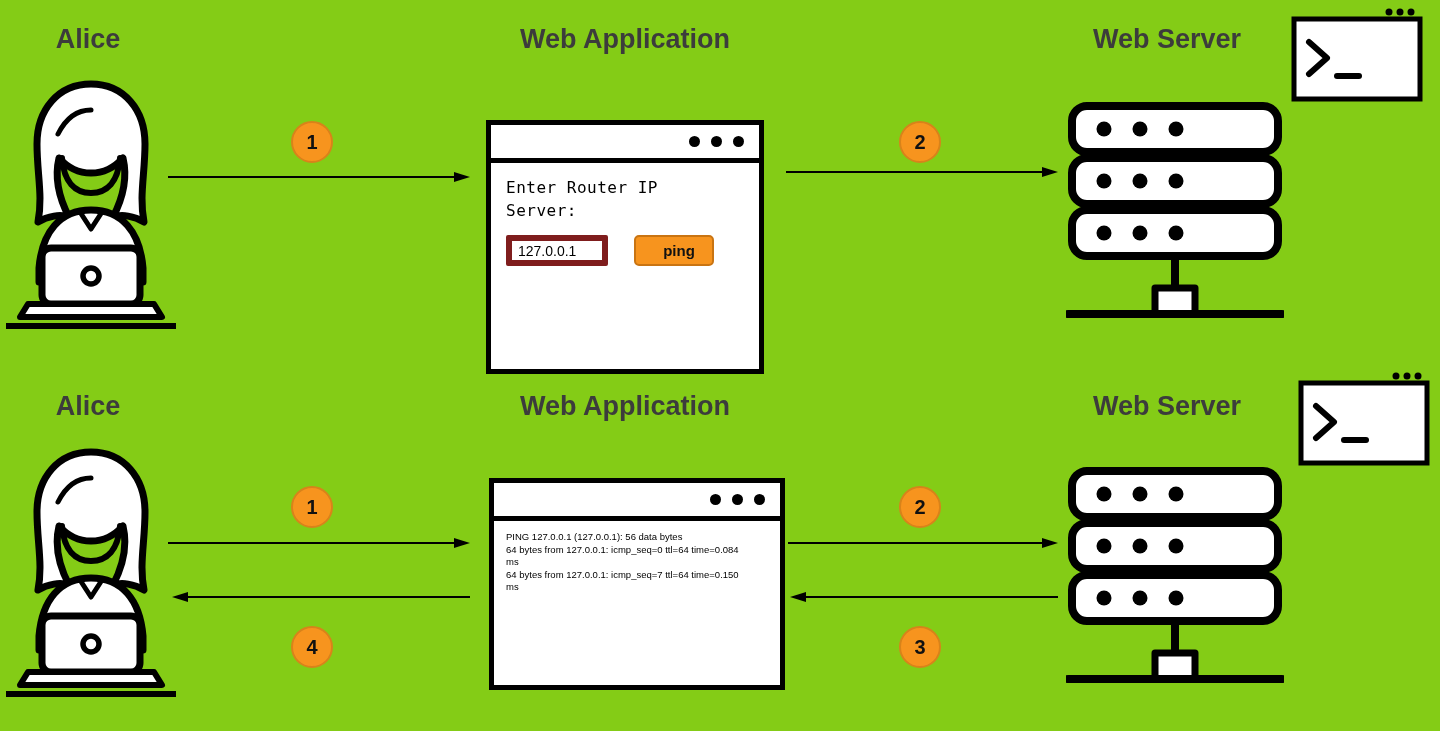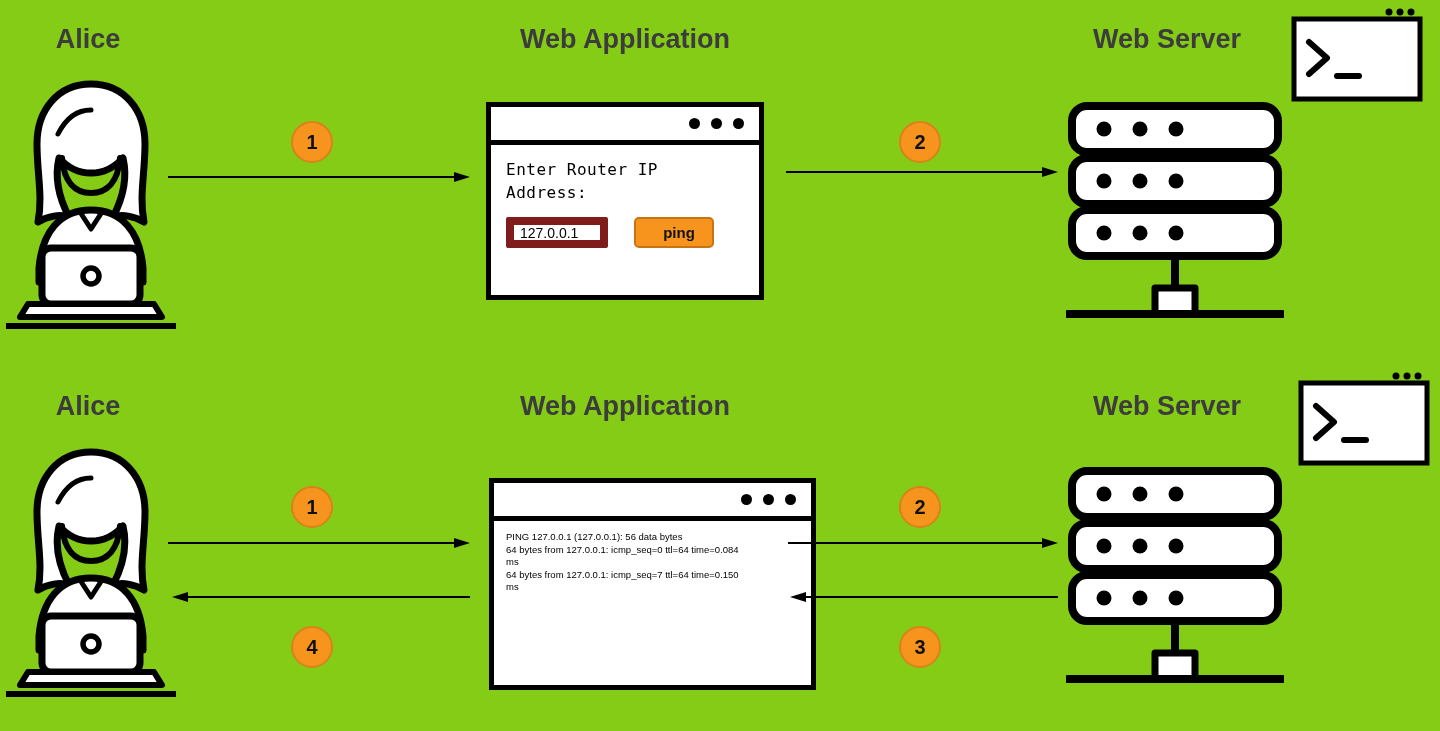--- a/index.html
+++ b/index.html
@@ -17,21 +17,21 @@
   .arrow polygon{fill:#000;}
   
   .window{position:absolute;background:#fff;border:5px solid #000;box-sizing:border-box;}
   .titlebar{height:38px;border-bottom:5px solid #000;display:flex;align-items:center;
             justify-content:flex-end;gap:11px;padding-right:15px;box-sizing:border-box;}
   .dot{width:11px;height:11px;border-radius:50%;background:#000;}
   .win-body{padding:13px 15px;}
   .prompt{font-family:"DejaVu Sans Mono",monospace;font-size:16px;color:#000;line-height:1.45;
           letter-spacing:0.5px;white-space:nowrap;}
   .form-row{margin-top:13px;display:flex;align-items:center;}
-  .ip-input{width:102px;height:31px;border:8px solid #7f1d1d;box-sizing:border-box;
+  .ip-input{width:102px;height:31px;border:6px solid #7f1d1d;box-sizing:border-box;
             font-family:"Liberation Sans",sans-serif;font-size:14px;padding:0 6px;color:#000;
             background:#fff;border-radius:2px;}
   .ping-btn{margin-left:26px;width:80px;height:31px;background:#F7941E;border:2px solid #C97412;
             border-radius:5px;font-family:"Liberation Sans",sans-serif;font-weight:700;
             font-size:15px;color:#111;cursor:pointer;padding-left:16px;}
   .output{padding:10px 12px;font-size:9.5px;line-height:12.5px;color:#000;
           font-family:"Liberation Sans",sans-serif;}
   .out-line{max-width:244px;}
   
   .icon-svg{position:absolute;}
@@ -58,30 +58,30 @@
   </svg>
 
   <svg class="arrow" style="left:168px;top:170px" width="302" height="14">
     <line x1="0" y1="7" x2="288" y2="7"></line>
       <polygon points="286,2 302,7 286,12"></polygon>
   </svg>
   <div class="step" style="left:291px;top:121px">1</div>
 
   <div class="label" style="left:480px;top:24px;width:290px">Web Application</div>
 
-  <div class="window" style="left:486px;top:102px;width:278px;height:198px">
+  <div class="window" style="left:486px;top:120px;width:278px;height:254px">
     <div class="titlebar">
       <span class="dot"></span>
       <span class="dot"></span>
       <span class="dot"></span>
     </div>
     <div class="win-body">
       <div class="prompt">
         <span>Enter Router IP</span><br>
-        <span>Address:</span>
+        <span>Server:</span>
       </div>
       <div class="form-row">
         <input class="ip-input" value="127.0.0.1" style="">
         <button class="ping-btn">ping</button>
       </div>
     </div>
   </div>
 
   <svg class="arrow" style="left:786px;top:165px" width="272" height="14">
     <line x1="0" y1="7" x2="258" y2="7"></line>
@@ -147,21 +147,21 @@
   <div class="step" style="left:291px;top:486px">1</div>
 
   <svg class="arrow" style="left:172px;top:590px" width="298" height="14">
     <line x1="14" y1="7" x2="298" y2="7"></line>
       <polygon points="16,2 0,7 16,12"></polygon>
   </svg>
   <div class="step" style="left:291px;top:626px">4</div>
 
   <div class="label" style="left:480px;top:391px;width:290px">Web Application</div>
 
-  <div class="window" style="left:489px;top:478px;width:327px;height:212px">
+  <div class="window" style="left:489px;top:478px;width:296px;height:212px">
     <div class="titlebar">
       <span class="dot"></span>
       <span class="dot"></span>
       <span class="dot"></span>
     </div>
     <div class="output">
       <div class="out-line">PING 127.0.0.1 (127.0.0.1): 56 data bytes</div>
       <div class="out-line">64 bytes from 127.0.0.1: icmp_seq=0 ttl=64 time=0.084 ms</div>
       <div class="out-line">64 bytes from 127.0.0.1: icmp_seq=7 ttl=64 time=0.150 ms</div>
     </div>

